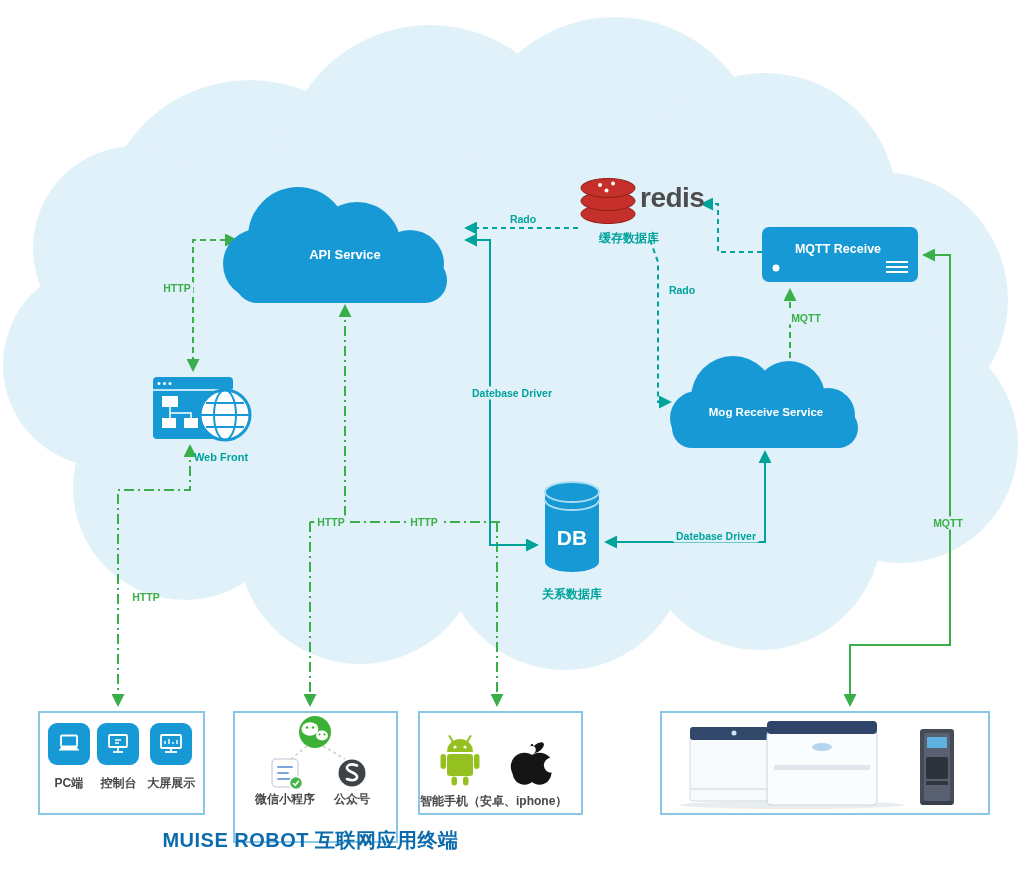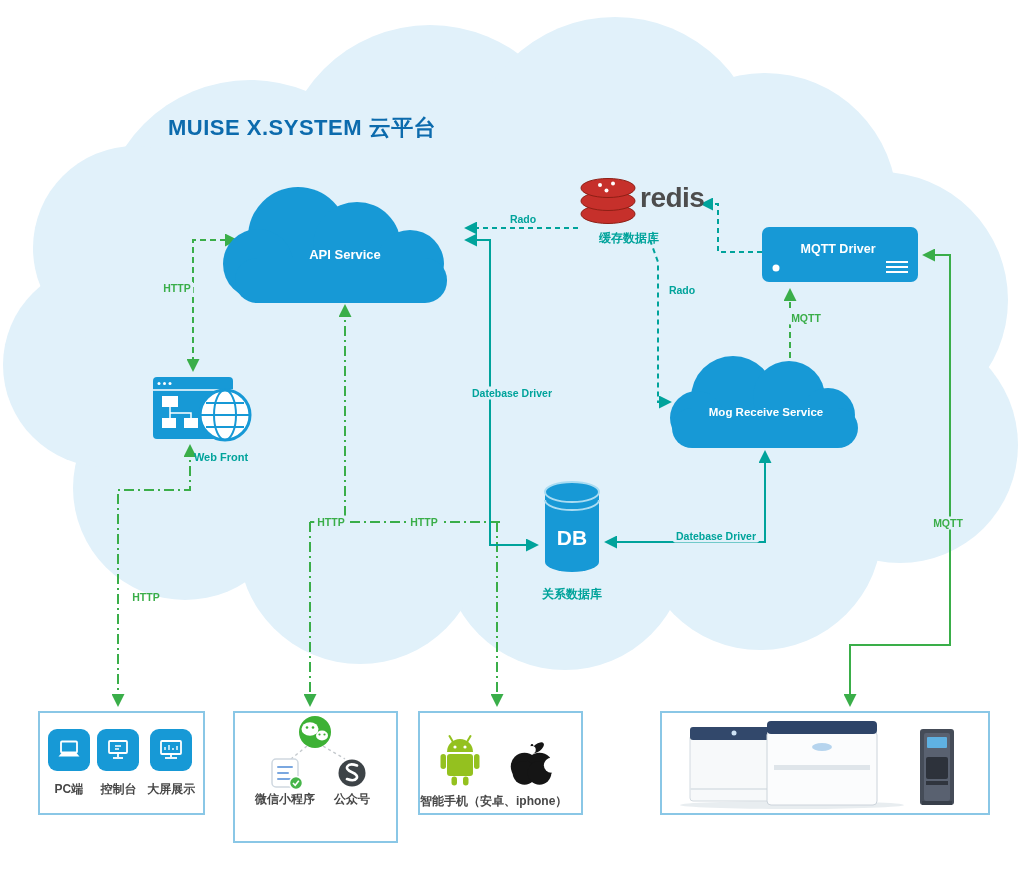--- a/index.html
+++ b/index.html
@@ -29,21 +29,21 @@
   .ctr{transform:translate(-50%,-50%)}
   .page-title{font-size:22px;font-weight:bold;color:var(--dark-blue);letter-spacing:.5px}
   .node-label{color:#fff;font-weight:bold;text-align:left}
   .cap{color:var(--teal);font-weight:bold;font-size:12px}
   .el{font-size:10.5px;font-weight:bold;line-height:13px}
   .el.g{color:var(--green)} .el.t{color:var(--teal)}
   .el.bg{background:var(--cloud-bg);padding:0 3px;border-radius:2px}
   .redis-brand{font-size:28px;color:var(--label-gray);font-weight:700;letter-spacing:-.5px}
   .box{position:absolute;background:#fff;border:2px solid #8ac7e6}
   .group-title{font-size:20px;font-weight:bold;color:var(--dark-blue);text-align:center;letter-spacing:.5px}
-  .box1-inner{display:flex;justify-content:space-around;align-items:flex-start;padding:16px 4px 0}
+  .box1-inner{display:flex;justify-content:space-around;align-items:flex-start;padding:10px 4px 0}
   .tile-col{display:flex;flex-direction:column;align-items:center}
   .tile{width:42px;height:42px;border-radius:9px;background:var(--blue);display:flex;align-items:center;justify-content:center}
   .tile-label{margin-top:10px;font-size:12px;font-weight:bold;color:#474747;white-space:nowrap}
   .sub-label{position:absolute;font-size:12px;font-weight:bold;color:#474747;text-align:center;white-space:nowrap}
 </style>
 </head>
 <body>
 
 <div id="stage">
 
@@ -145,25 +145,24 @@
       <g>
         <circle cx="225" cy="415" r="25" fill="#fff"></circle>
         <circle cx="225" cy="415" r="25" fill="none" class="stroke-blue" stroke-width="3"></circle>
         <ellipse cx="225" cy="415" rx="11" ry="25" fill="none" class="stroke-blue" stroke-width="2"></ellipse>
         <line x1="200" y1="415" x2="250" y2="415" class="stroke-blue" stroke-width="2"></line>
         <path d="M206,403 h38 M206,427 h38" class="stroke-blue" stroke-width="2" fill="none"></path>
       </g>
     </g>
   </svg>
 
-  <div class="lbl page-title" style="left:168px;top:113px">MUISE X.SYSTEM 云平台</div>
 
   <div class="lbl ctr node-label" style="left:345px;top:254px;font-size:13px">API Service</div>
   <div class="lbl ctr node-label" style="left:766px;top:412px;font-size:11.5px">Mog Receive Service</div>
-  <div class="lbl ctr node-label" style="left:838px;top:249px;font-size:12.5px">MQTT Driver</div>
+  <div class="lbl ctr node-label" style="left:838px;top:249px;font-size:12.5px">MQTT Receive</div>
   <div class="lbl ctr node-label" style="left:572px;top:538px;font-size:21px">DB</div>
 
   <div class="lbl redis-brand" style="left:640px;top:182px">redis</div>
   <div class="lbl ctr cap" style="left:629px;top:238px">缓存数据库</div>
   <div class="lbl ctr cap" style="left:572px;top:594px">关系数据库</div>
   <div class="lbl ctr cap" style="left:221px;top:457px;font-size:11px">Web Front</div>
 
   <div class="lbl ctr el g bg" style="left:177px;top:288px">HTTP</div>
   <div class="lbl ctr el g" style="left:146px;top:597px">HTTP</div>
   <div class="lbl ctr el g bg" style="left:331px;top:522px">HTTP</div>
@@ -288,14 +287,15 @@
         <rect x="258" y="16" width="34" height="76" rx="3" fill="#454c58"></rect>
         <rect x="262" y="20" width="26" height="68" rx="2" fill="#596170"></rect>
         <rect x="265" y="24" width="20" height="11" rx="1" fill="#5fb1e2"></rect>
         <rect x="264" y="44" width="22" height="22" rx="2" fill="#2d323b"></rect>
         <rect x="264" y="68" width="22" height="4" fill="#30353e"></rect>
         <rect x="260" y="88" width="30" height="4" fill="#383f4a"></rect>
       </g>
     </svg>
   </div>
 
+  <div class="lbl group-title" style="left:38px;top:827px;width:545px">MUISE ROBOT 互联网应用终端</div>
 
 </div>
 
 </body></html>

